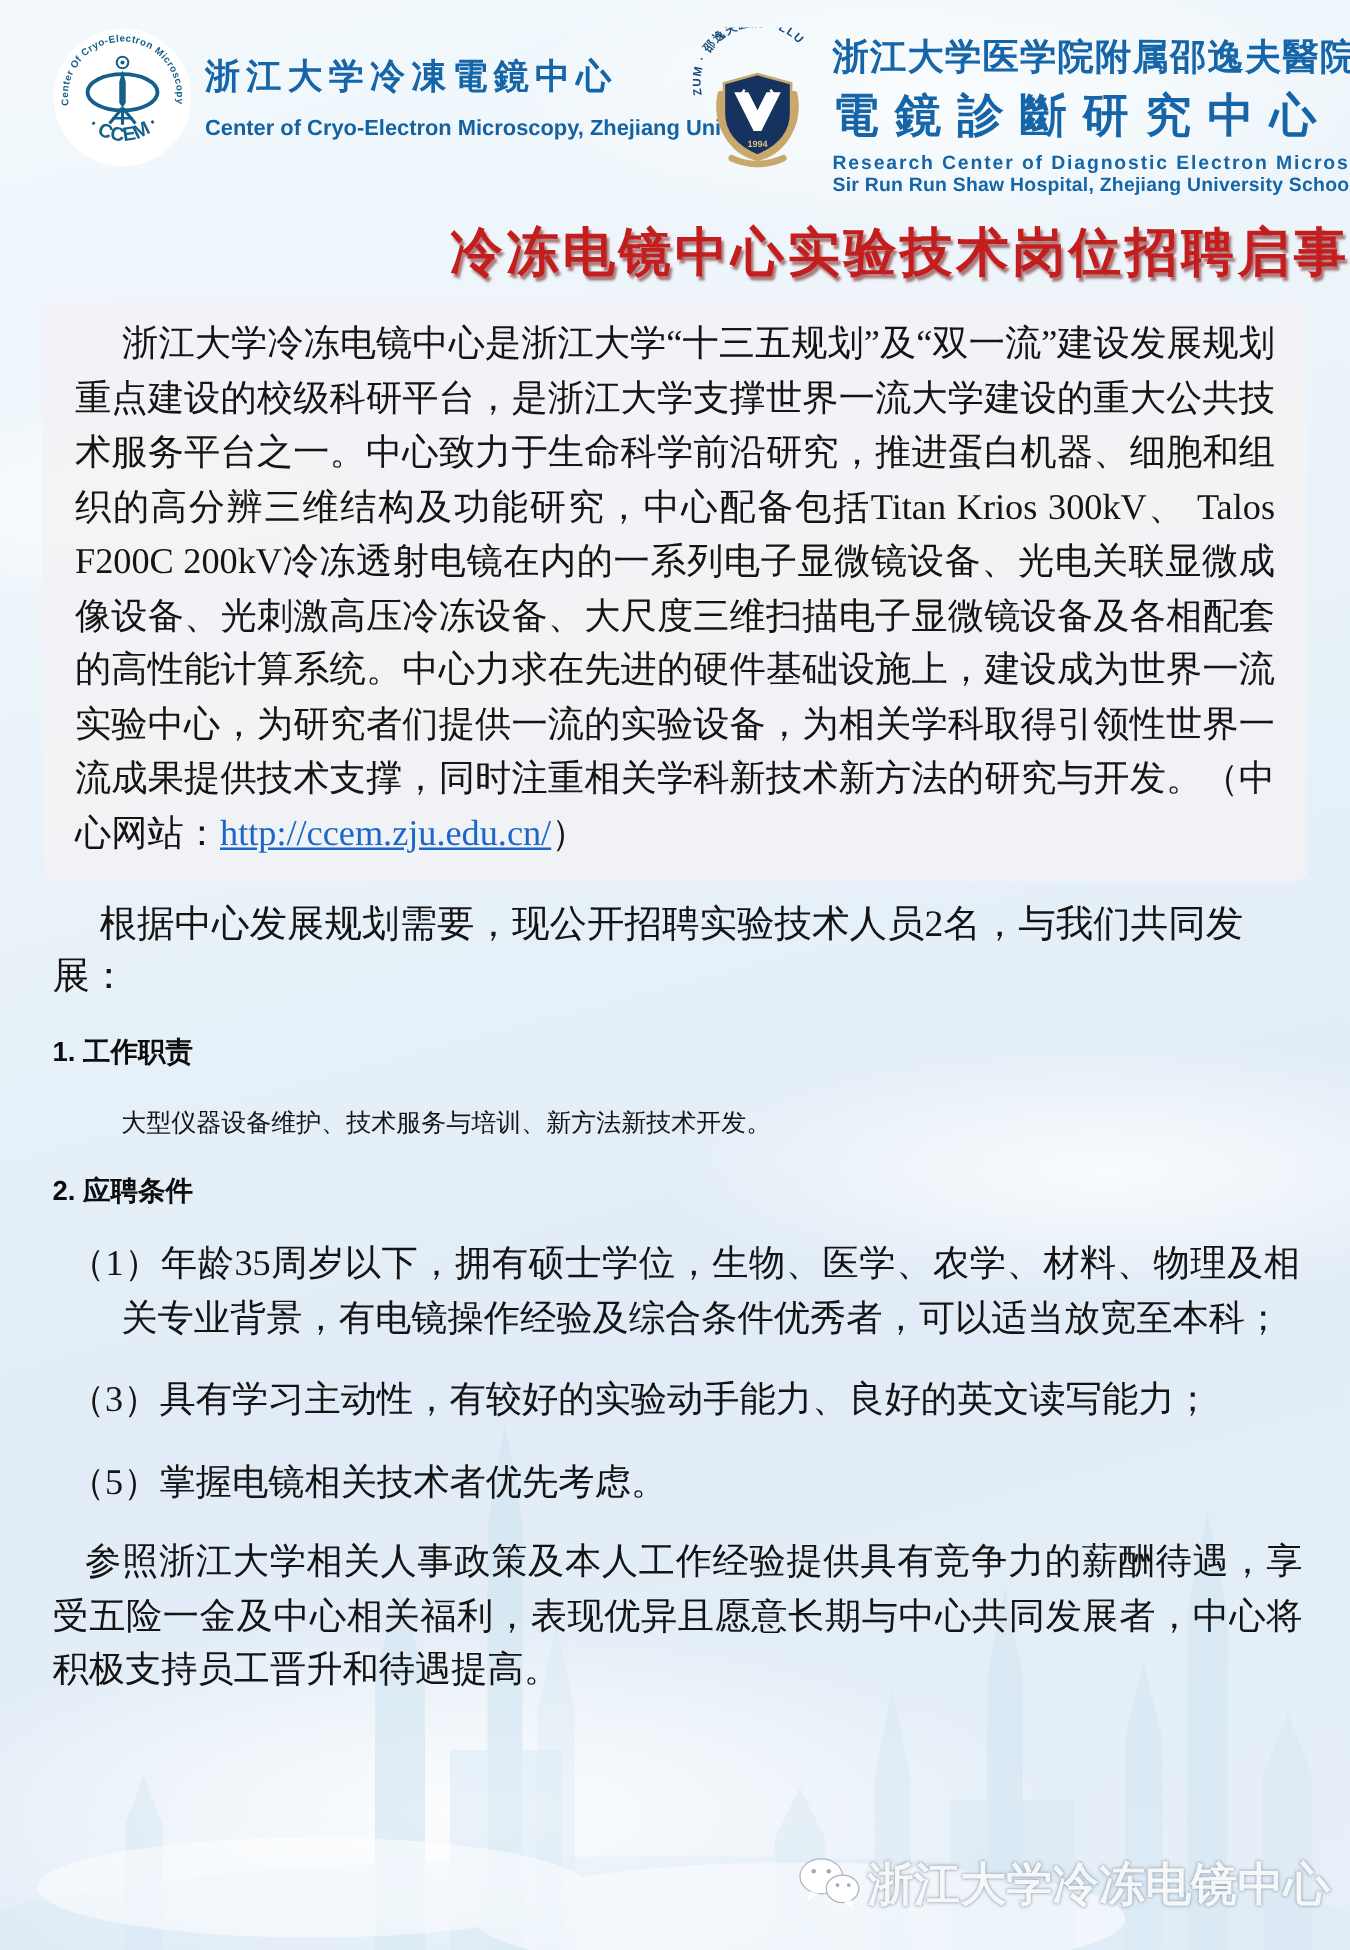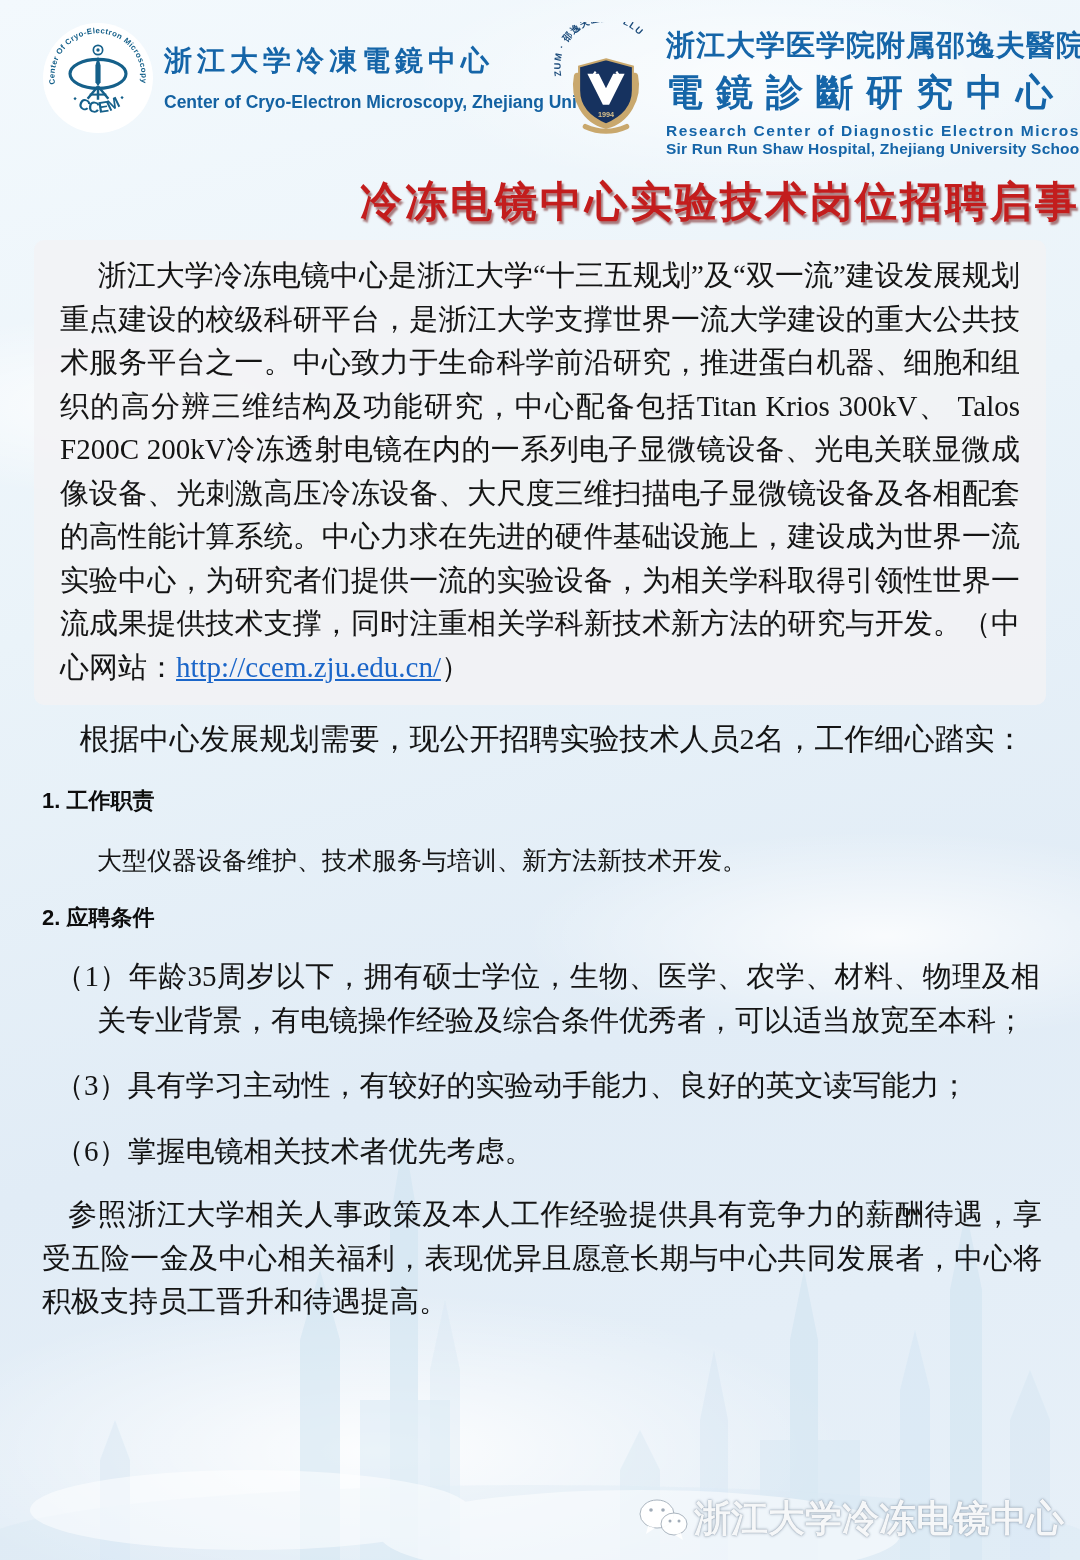--- a/index.html
+++ b/index.html
@@ -70,36 +70,36 @@
   a.link { color:#1b66c9; text-decoration:underline; cursor:pointer; }
 
   
   .opening { position:relative; z-index:2; margin:14px 40px 0 42px; font-size:30px; text-indent:1.25em; }
   .sec-h {
     position:relative; z-index:2;
     margin:26px 0 0 42px;
     font-family:"Liberation Sans","DejaVu Sans",sans-serif;
     font-weight:bold; font-size:22px; color:#0d0d0d;
   }
-  .duty { position:relative; z-index:2; margin:28px 40px 14px 97px; font-size:25px; }
+  .duty { position:relative; z-index:2; margin:28px 40px 14px 97px; font-size:20px; }
   .hang {
     position:relative; z-index:2;
     margin:22px 40px 0 55px;
     padding-left:42px; text-indent:-42px;
     font-size:29px; line-height:1.5; text-align:justify;
   }
   .treat {
     position:relative; z-index:2;
     margin:20px 38px 0 42px;
     font-size:29px; line-height:1.5; text-align:justify; text-indent:0.9em;
   }
 
   .watermark {
-    position:absolute; right:16px; bottom:16px; z-index:3;
-    display:flex; align-items:center; gap:4px;
+    position:absolute; right:16px; bottom:27px; z-index:3;
+    display:flex; gap:4px;
   }
   .watermark-text {
     font-family:"Liberation Sans","DejaVu Sans",sans-serif;
     font-weight:bold; font-size:37px; white-space:nowrap;
     color:rgba(255,255,255,0.92);
     text-shadow:0 0 3px rgba(140,155,172,0.95), 0 0 1px rgba(120,135,152,0.9);
   }
   svg text { font-family:"Liberation Sans","DejaVu Sans",sans-serif; }
 </style>
 </head>
@@ -179,29 +179,29 @@
         <div class="right-en right-en1">Research Center of Diagnostic Electron Microscopy,</div>
         <div class="right-en right-en2">Sir Run Run Shaw Hospital, Zhejiang University School of Medicine</div>
       </div>
     </div>
   </div>
 
   <div class="main-title">冷冻电镜中心实验技术岗位招聘启事</div>
 
   <div class="intro"><span>浙江大学冷冻电镜中心是浙江大学“十三五规划”及“双一流”建设发展规划重点建设的校级科研平台，是浙江大学支撑世界一流大学建设的重大公共技术服务平台之一。中心致力于生命科学前沿研究，推进蛋白机器、细胞和组织的高分辨三维结构及功能研究，中心配备包括Titan Krios 300kV、 Talos F200C 200kV冷冻透射电镜在内的一系列电子显微镜设备、光电关联显微成像设备、光刺激高压冷冻设备、大尺度三维扫描电子显微镜设备及各相配套的高性能计算系统。中心力求在先进的硬件基础设施上，建设成为世界一流实验中心，为研究者们提供一流的实验设备，为相关学科取得引领性世界一流成果提供技术支撑，同时注重相关学科新技术新方法的研究与开发。（中心网站：</span><a class="link">http://ccem.zju.edu.cn/</a><span>）</span></div>
 
-  <div class="opening">根据中心发展规划需要，现公开招聘实验技术人员2名，工作细心踏实：</div>
+  <div class="opening">根据中心发展规划需要，现公开招聘实验技术人员2名，与我们共同发展：</div>
 
   <div class="sec-h">1. 工作职责</div>
   <div class="duty">大型仪器设备维护、技术服务与培训、新方法新技术开发。</div>
 
   <div class="sec-h">2. 应聘条件</div>
   <div class="hang">（1）年龄35周岁以下，拥有硕士学位，生物、医学、农学、材料、物理及相关专业背景，有电镜操作经验及综合条件优秀者，可以适当放宽至本科；</div>
   <div class="hang">（3）具有学习主动性，有较好的实验动手能力、良好的英文读写能力；</div>
-  <div class="hang">（6）掌握电镜相关技术者优先考虑。</div>
+  <div class="hang">（5）掌握电镜相关技术者优先考虑。</div>
 
   <div class="treat">参照浙江大学相关人事政策及本人工作经验提供具有竞争力的薪酬待遇，享受五险一金及中心相关福利，表现优异且愿意长期与中心共同发展者，中心将积极支持员工晋升和待遇提高。</div>
 
   <div class="watermark">
     <svg width="54" height="46" viewBox="0 0 54 46">
       <g fill="rgba(255,255,255,0.95)" stroke="rgba(150,162,175,0.8)" stroke-width="1">
         <ellipse cx="21" cy="18" rx="17" ry="14"></ellipse>
         <path d="M12 30 L10 38 L19 32 Z" stroke="none"></path>
         <ellipse cx="38" cy="28" rx="13" ry="11"></ellipse>
         <path d="M45 37 L47 44 L39 39 Z" stroke="none"></path>

